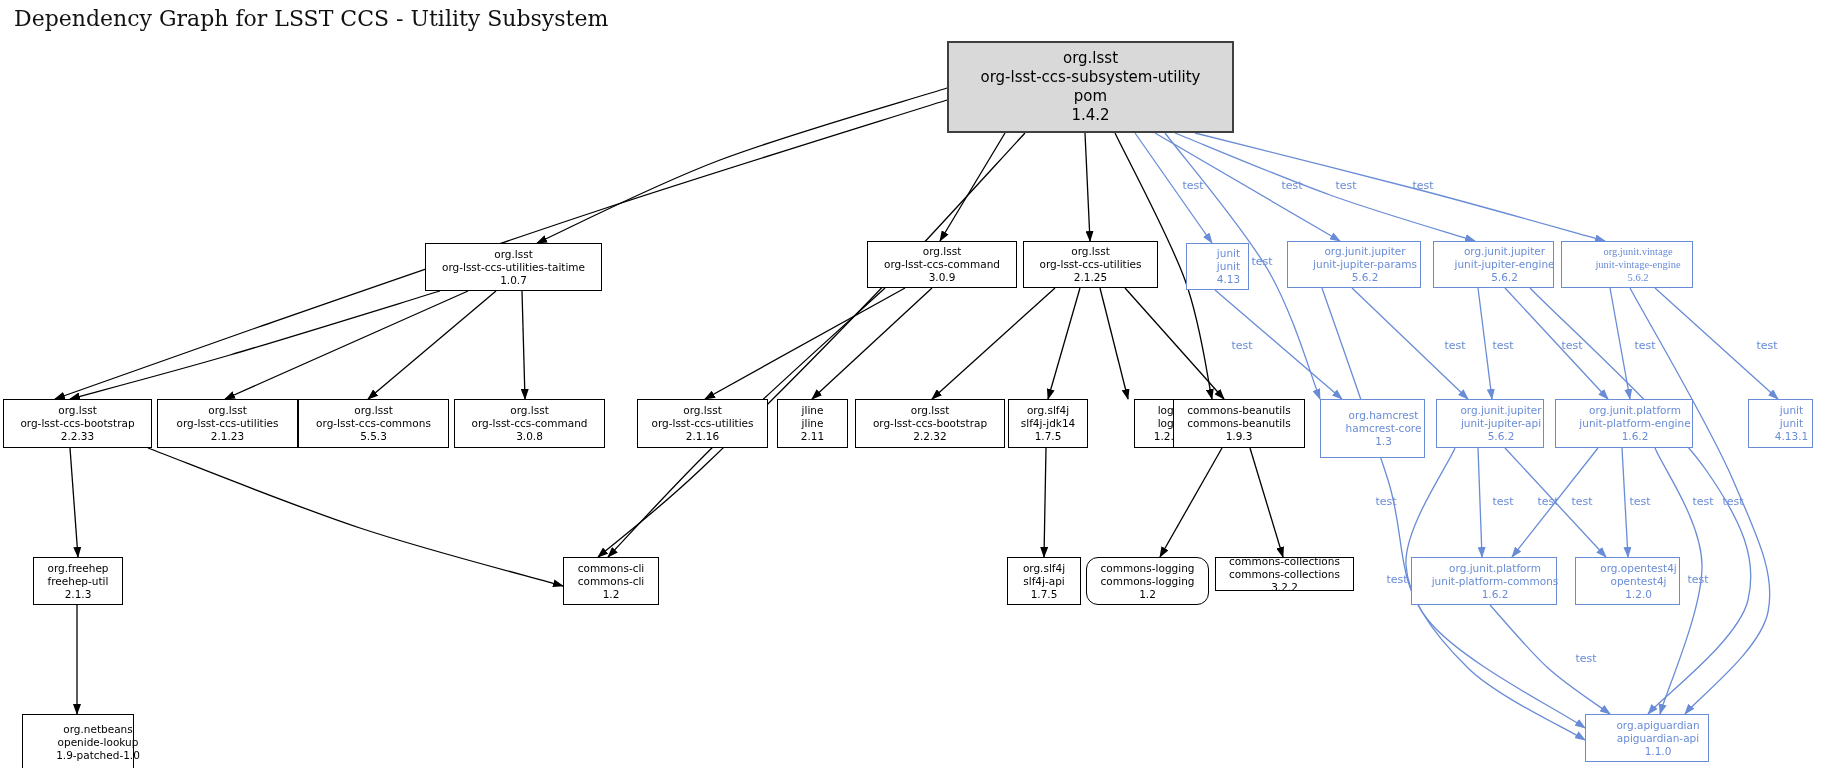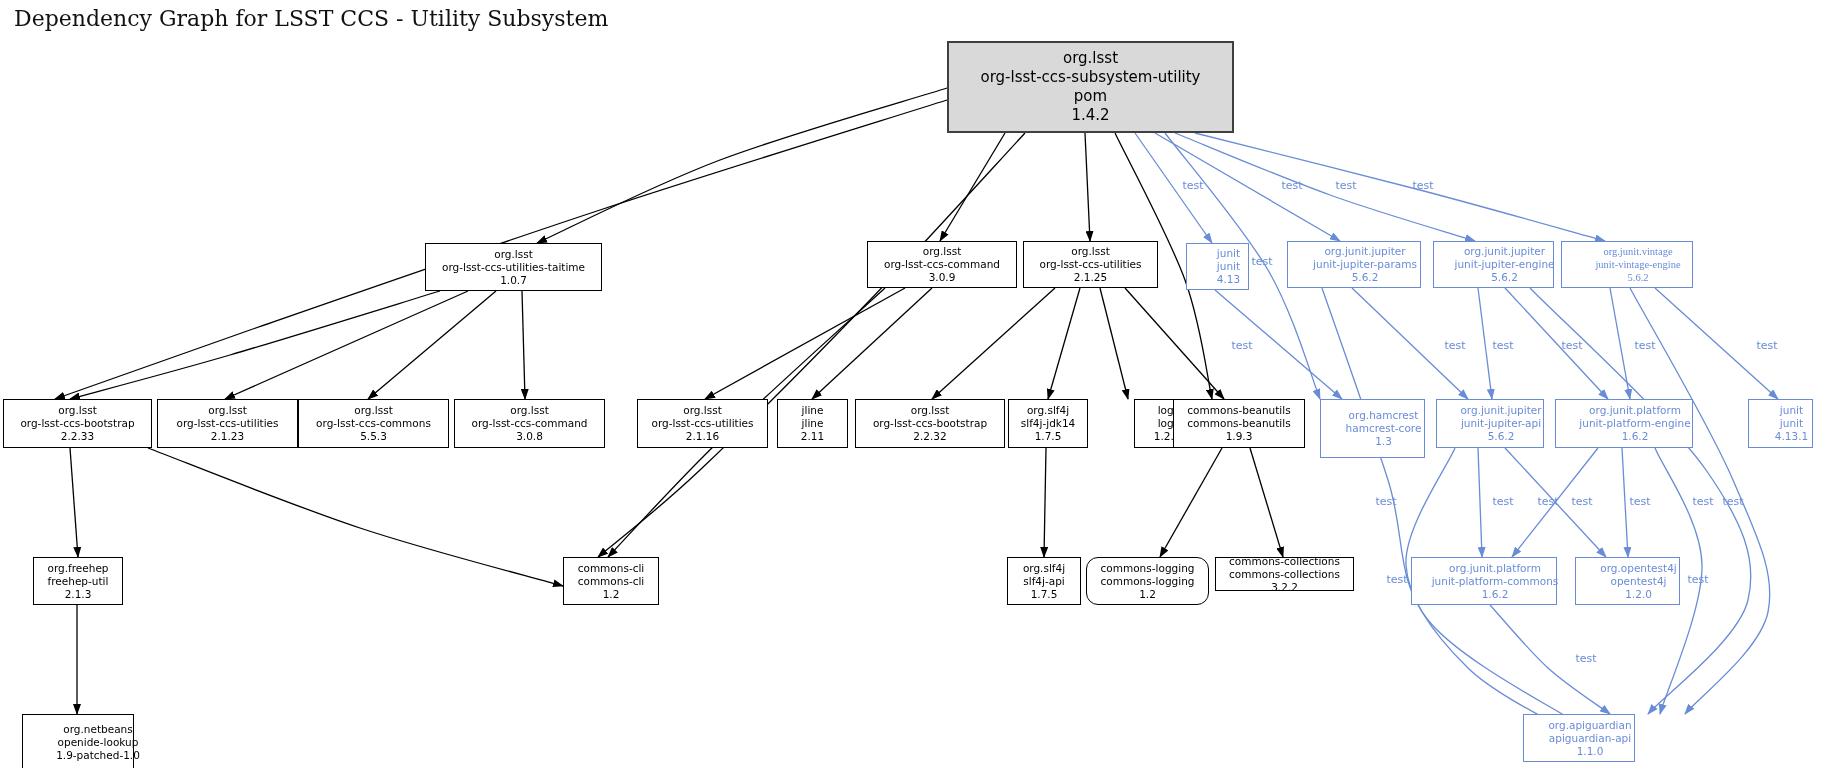--- a/index.html
+++ b/index.html
@@ -247,19 +247,19 @@
       <div class="node test" style="left: 1575px; top: 557px; width: 105px; height: 48px;">
         <div>org.opentest4j</div>
         <div>opentest4j</div>
         <div>1.2.0</div>
       </div>
       <div class="node compile" style="left: 22px; top: 714px; width: 112px; height: 56px; padding-left: 40px;">
         <div>org.netbeans</div>
         <div>openide-lookup</div>
         <div>1.9-patched-1.0</div>
       </div>
-      <div class="node test" style="left: 1523px; top: 714px; width: 112px; height: 48px;">
+      <div class="node test" style="left: 1585px; top: 714px; width: 124px; height: 48px;">
         <div>org.apiguardian</div>
         <div>apiguardian-api</div>
         <div>1.1.0</div>
       </div>
     </div>
 </div>
 
 </body></html>

